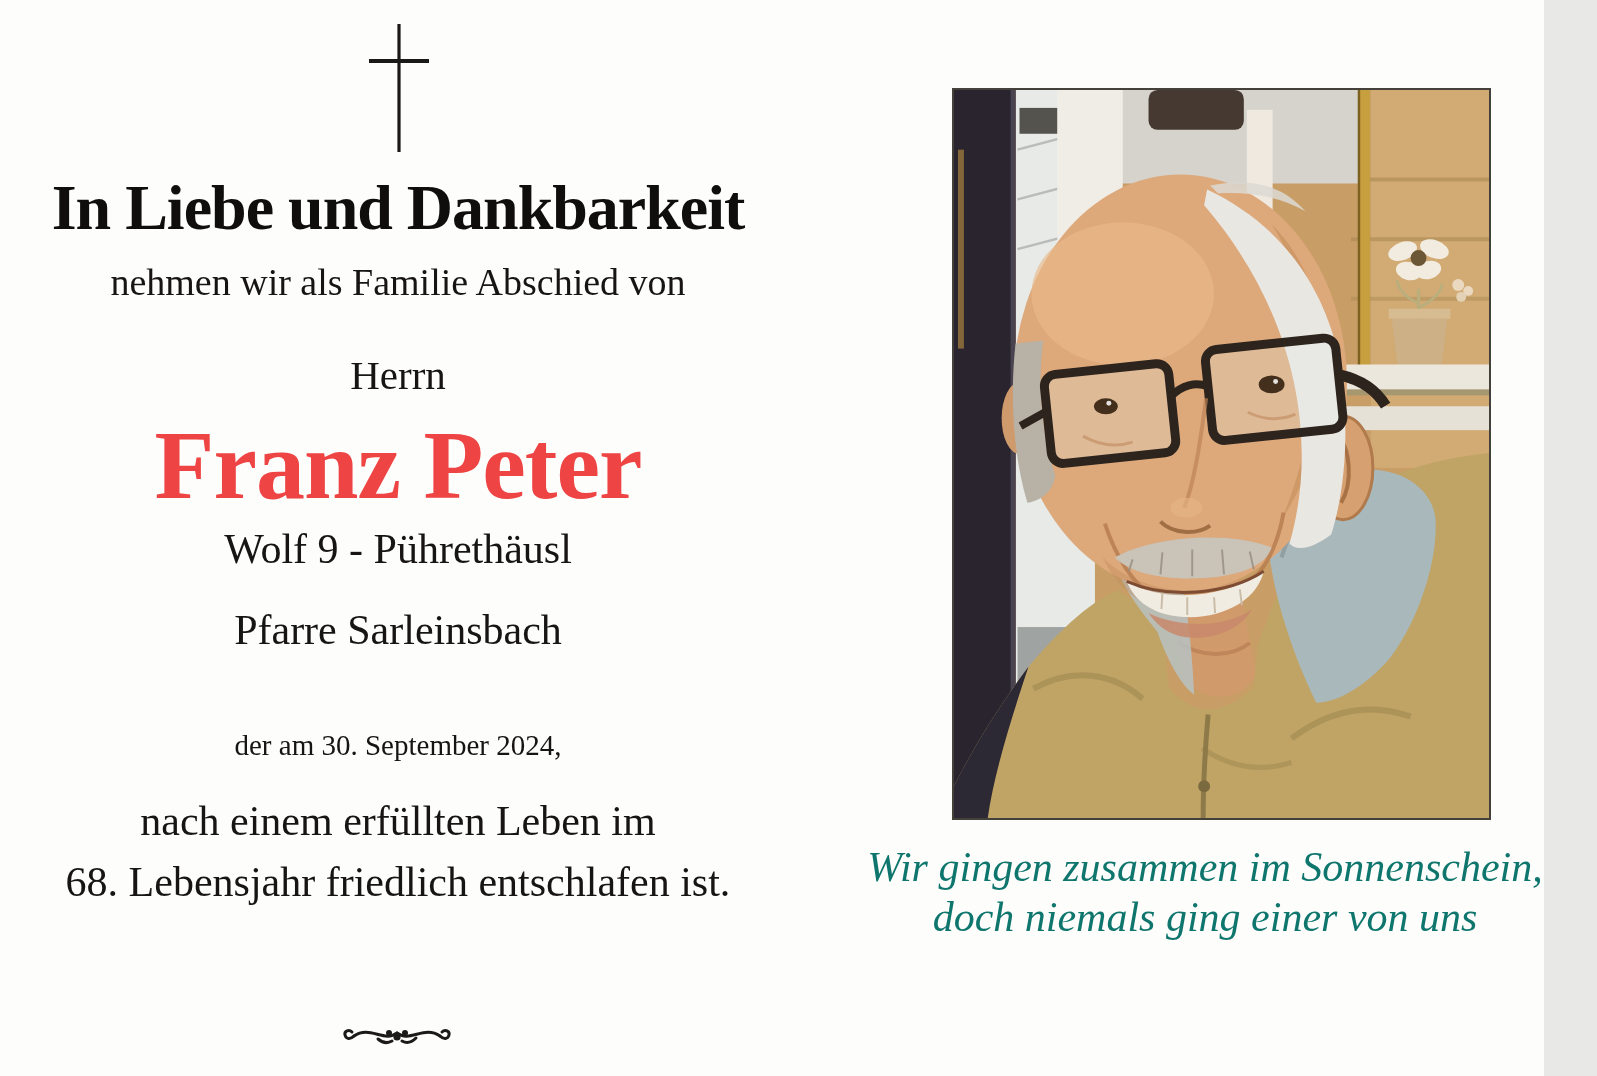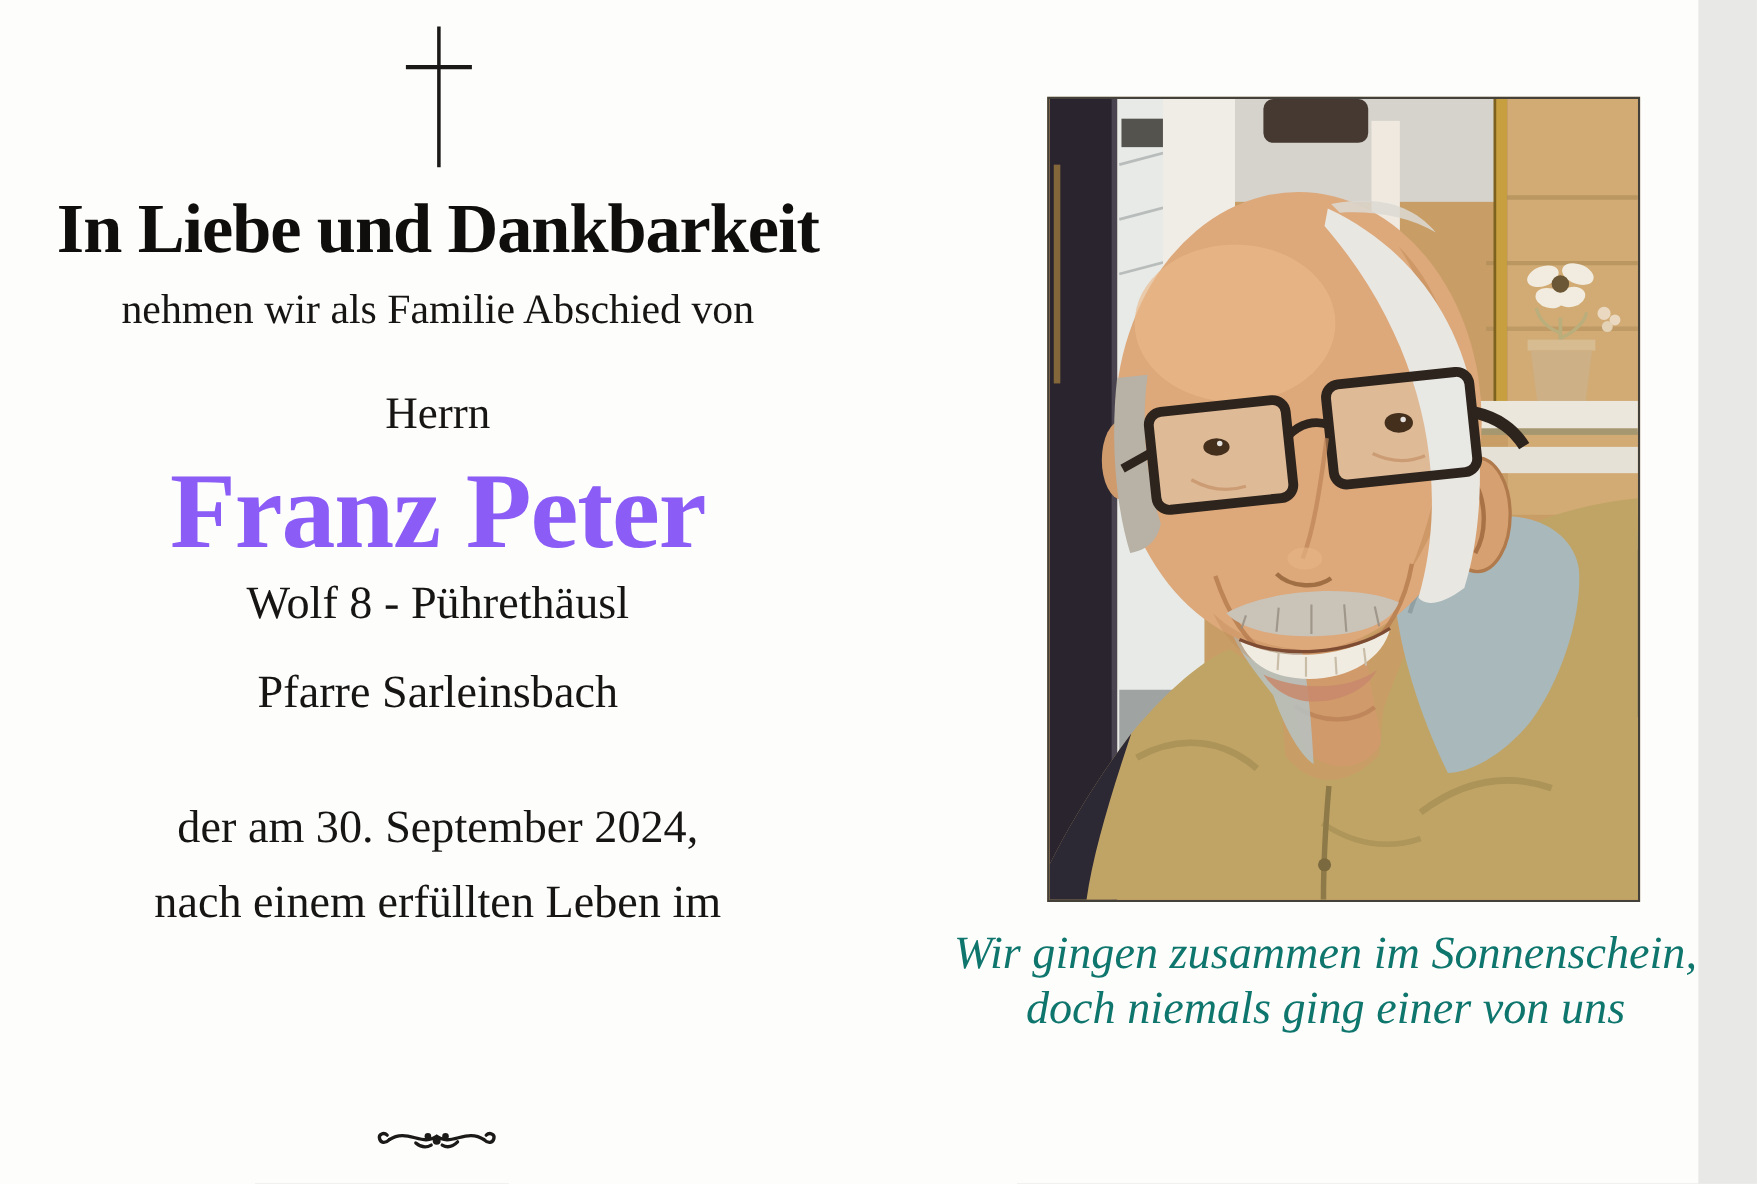--- a/index.html
+++ b/index.html
@@ -10,24 +10,24 @@
     font-family:"Liberation Serif", serif;
     color:#171513;
     overflow:hidden;
   }
   .abs{position:absolute;}
   .centered{text-align:center;line-height:1;}
   .lcol{left:40px;width:716px;}
   .title{top:176px;font-size:64px;font-weight:bold;color:#0f0e0c;letter-spacing:-1px;}
   .sub1{top:263px;font-size:38px;}
   .sub2{top:327px;font-size:41px;margin-top:28px;}
-  .name{top:416px;font-size:98px;font-weight:bold;color:#8b5cf6;letter-spacing:-1px;}
+  .name{top:416px;font-size:98px;font-weight:bold;color:#ef4444;letter-spacing:-1px;}
   .addr{top:528px;font-size:42px;}
   .parish{top:595px;font-size:42px;margin-top:14px;}
-  .d1{top:731px;font-size:42px;}
+  .d1{top:731px;font-size:29px;}
   .d2{top:800px;font-size:42px;}
   .d3{top:861px;font-size:42px;}
   .poem{
     left:855px;top:842px;width:700px;
     font-size:42px;font-style:italic;line-height:50px;
     text-align:center;color:#0f766e;
   }
   .photo{
     left:952px;top:88px;width:539px;height:732px;
     border:2px solid #44403a;
@@ -47,24 +47,25 @@
     <svg viewBox="0 0 70 138">
       <line x1="35" y1="4" x2="35" y2="132" stroke="#1b1917" stroke-width="3.2"></line>
       <line x1="5" y1="41" x2="65" y2="41" stroke="#1b1917" stroke-width="4"></line>
     </svg>
   </div>
 
   <div class="abs centered lcol title">In Liebe und Dankbarkeit</div>
   <div class="abs centered lcol sub1">nehmen wir als Familie Abschied von</div>
   <div class="abs centered lcol sub2">Herrn</div>
   <div class="abs centered lcol name">Franz Peter</div>
-  <div class="abs centered lcol addr">Wolf 8 - Pührethäusl</div>
+  <div class="abs centered lcol addr">Wolf 9 - Pührethäusl</div>
   <div class="abs centered lcol parish">Pfarre Sarleinsbach</div>
   <div class="abs centered lcol d1">der am 30. September 2024,</div>
   <div class="abs centered lcol d2">nach einem erfüllten Leben im</div>
+  <div class="abs centered lcol d3">68. Lebensjahr friedlich entschlafen ist.</div>
 
   <div class="abs ornwrap">
     <svg viewBox="0 0 114 30">
       <g stroke="#1c1a18" fill="none" stroke-width="3" stroke-linecap="round">
         <path d="M14,16 C30,5 44,23 57,13 C70,23 84,5 100,16"></path>
         <path d="M14,16 C10,20 6,19 5,15 C4,11 9,9 12,12"></path>
         <path d="M100,16 C104,20 108,19 109,15 C110,11 105,9 102,12"></path>
         <path d="M38,19 q7,6 14,2"></path>
         <path d="M62,21 q7,4 14,-3"></path>
       </g>

